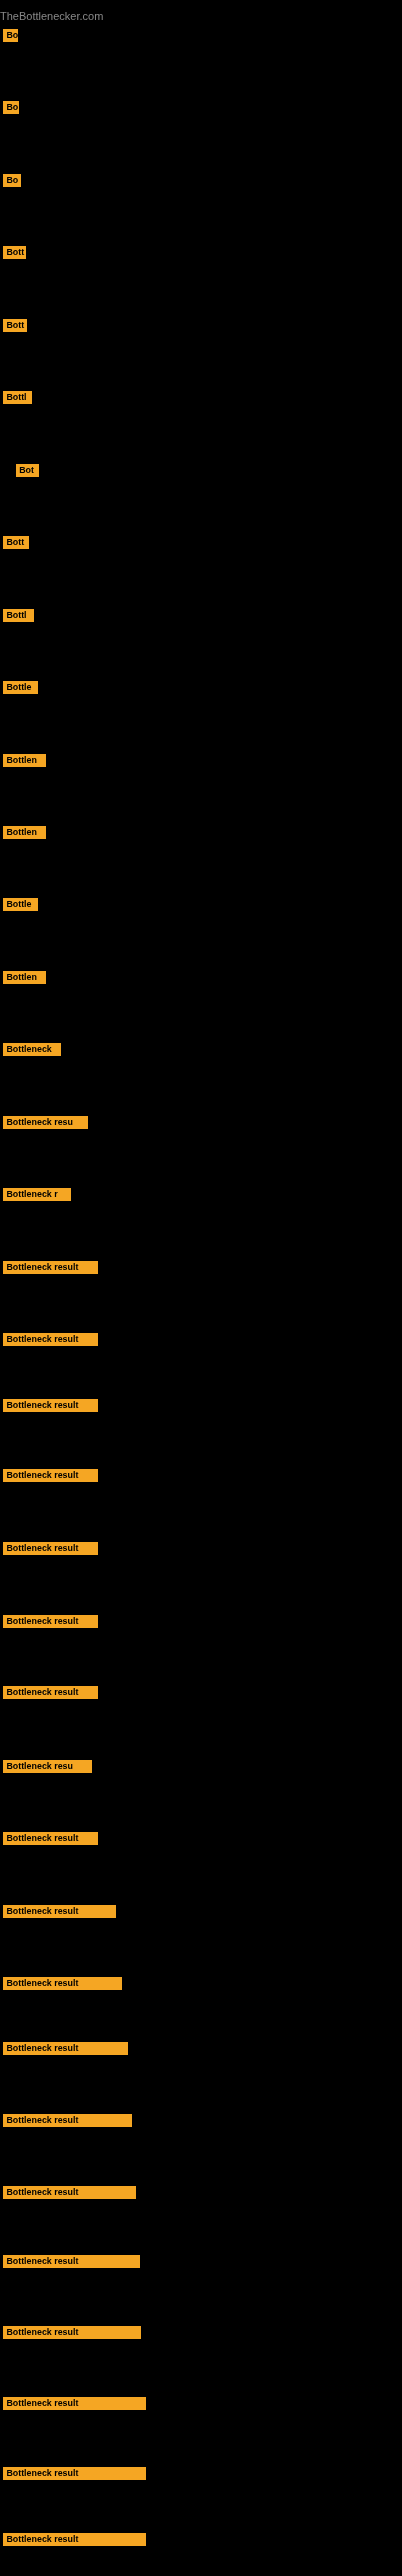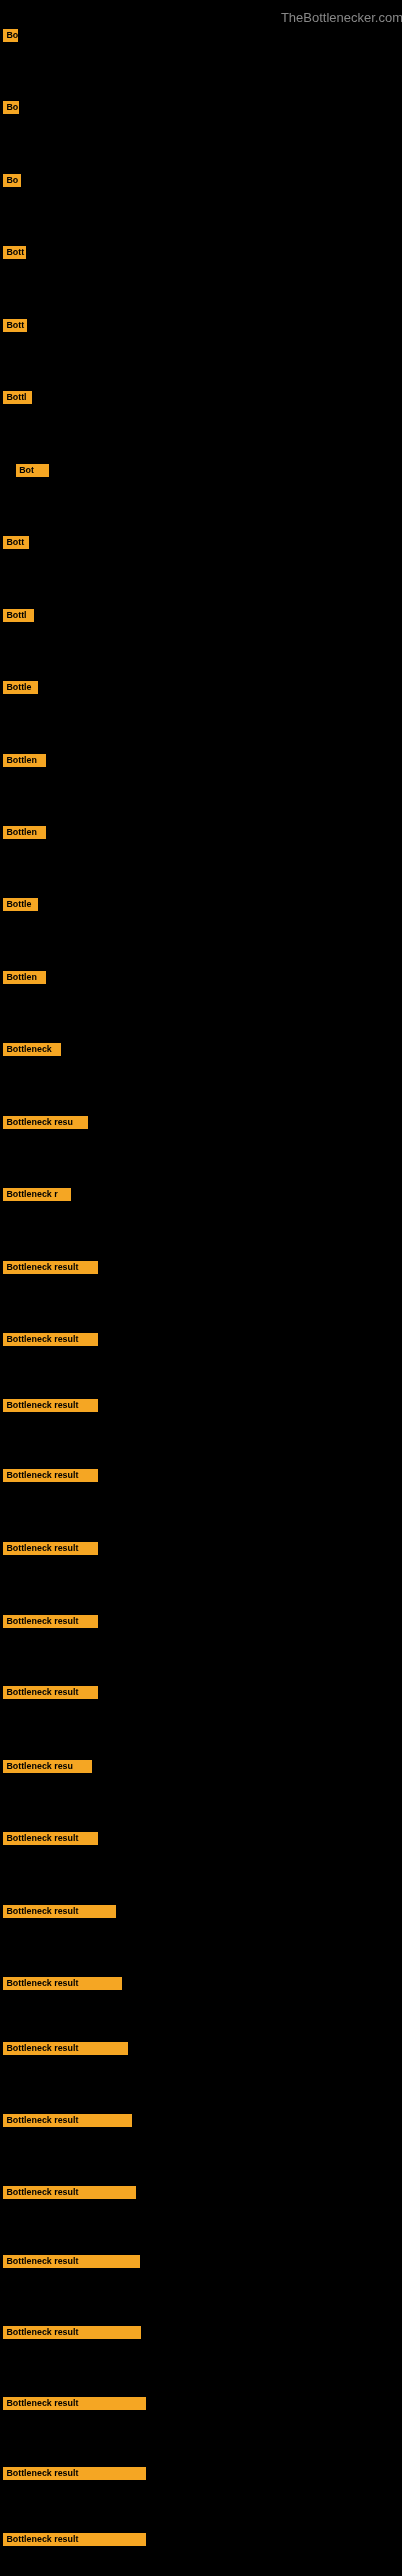--- a/index.html
+++ b/index.html
@@ -9,22 +9,22 @@
     }
     body {
       background-color: #000000;
       width: 403px;
       min-height: 2576px;
       font-family: Arial, sans-serif;
       position: relative;
     }
     .site-title {
       color: #888888;
-      font-size: 13px;
-      text-align: right;
+      font-size: 11px;
+      text-align: left;
       padding: 6.4px 0;
       position: absolute;
       top: 3.2px;
       left: 0;
       right: 0;
     }
     .bars-container {
       position: absolute;
       top: 24px;
       left: 0;
@@ -47,21 +47,21 @@
 
 <div class="site-title">TheBottlenecker.com</div>
 
 <div class="bars-container" id="bars-container">
 <div style="position: absolute; top: 0px; left: 0px; width: 403px; padding: 4.8px 0px;"><span class="bar-label" style="width: 14.5px; font-size: 8.9px;">Bo</span></div>
     <div style="position: absolute; top: 72px; left: 0px; width: 403px; padding: 4.8px 0px;"><span class="bar-label" style="width: 16px; font-size: 8.9px;">Bo</span></div>
     <div style="position: absolute; top: 145px; left: 0px; width: 403px; padding: 4.8px 0px;"><span class="bar-label" style="width: 17.7px; font-size: 8.9px;">Bo</span></div>
     <div style="position: absolute; top: 217px; left: 0px; width: 403px; padding: 4.8px 0px;"><span class="bar-label" style="width: 22.5px; font-size: 8.9px;">Bott</span></div>
     <div style="position: absolute; top: 290px; left: 0px; width: 403px; padding: 4.8px 0px;"><span class="bar-label" style="width: 24px; font-size: 8.9px;">Bott</span></div>
     <div style="position: absolute; top: 362px; left: 0px; width: 403px; padding: 4.8px 0px;"><span class="bar-label" style="width: 29px; font-size: 8.9px;">Bottl</span></div>
-    <div style="position: absolute; top: 435px; left: 0px; width: 403px; padding: 4.8px 0px;"><span class="bar-label" style="width: 33px; font-size: 8.9px; margin-left: 16px;">Bot</span></div>
+    <div style="position: absolute; top: 435px; left: 0px; width: 403px; padding: 4.8px 0px;"><span class="bar-label" style="width: 23px; font-size: 8.9px; margin-left: 16px;">Bot</span></div>
     <div style="position: absolute; top: 507px; left: 0px; width: 403px; padding: 4.8px 0px;"><span class="bar-label" style="width: 26px; font-size: 8.9px;">Bott</span></div>
     <div style="position: absolute; top: 580px; left: 0px; width: 403px; padding: 4.8px 0px;"><span class="bar-label" style="width: 31px; font-size: 8.9px;">Bottl</span></div>
     <div style="position: absolute; top: 652px; left: 0px; width: 403px; padding: 4.8px 0px;"><span class="bar-label" style="width: 35px; font-size: 8.9px;">Bottle</span></div>
     <div style="position: absolute; top: 725px; left: 0px; width: 403px; padding: 4.8px 0px;"><span class="bar-label" style="width: 43px; font-size: 8.9px;">Bottlen</span></div>
     <div style="position: absolute; top: 797px; left: 0px; width: 403px; padding: 4.8px 0px;"><span class="bar-label" style="width: 43px; font-size: 8.9px;">Bottlen</span></div>
     <div style="position: absolute; top: 869px; left: 0px; width: 403px; padding: 4.8px 0px;"><span class="bar-label" style="width: 35px; font-size: 8.9px;">Bottle</span></div>
     <div style="position: absolute; top: 942px; left: 0px; width: 403px; padding: 4.8px 0px;"><span class="bar-label" style="width: 43px; font-size: 8.9px;">Bottlen</span></div>
     <div style="position: absolute; top: 1014px; left: 0px; width: 403px; padding: 4.8px 0px;"><span class="bar-label" style="width: 58px; font-size: 8.9px;">Bottleneck</span></div>
     <div style="position: absolute; top: 1087px; left: 0px; width: 403px; padding: 4.8px 0px;"><span class="bar-label" style="width: 85px; font-size: 8.9px;">Bottleneck resu</span></div>
     <div style="position: absolute; top: 1159px; left: 0px; width: 403px; padding: 4.8px 0px;"><span class="bar-label" style="width: 68px; font-size: 8.9px;">Bottleneck r</span></div>

